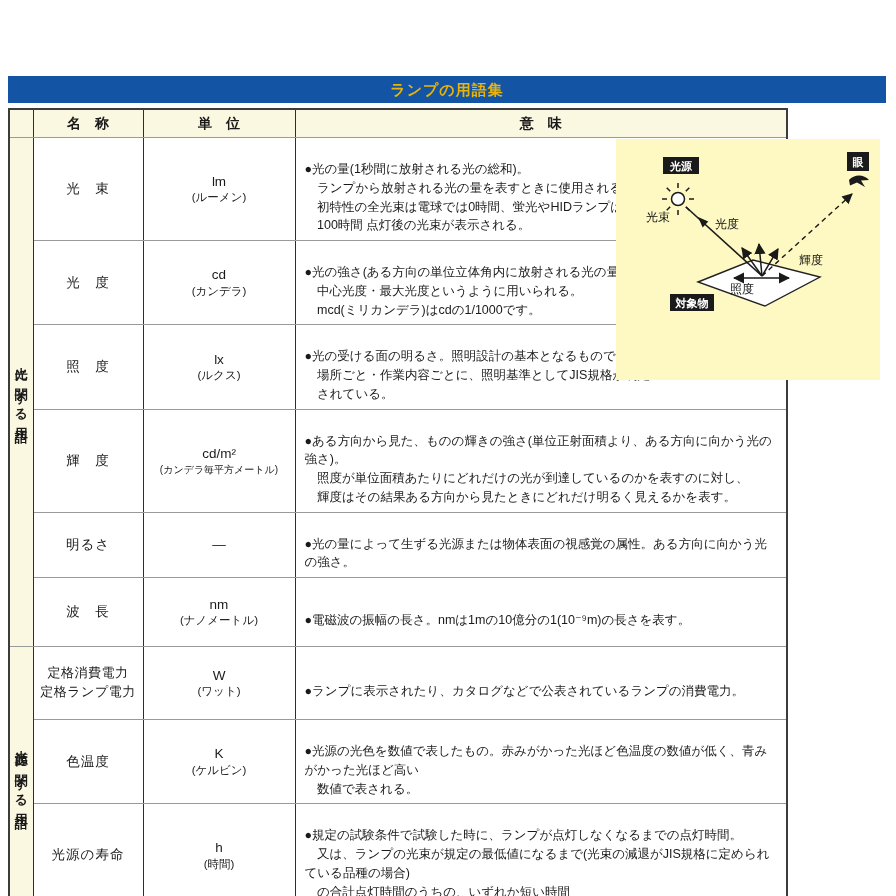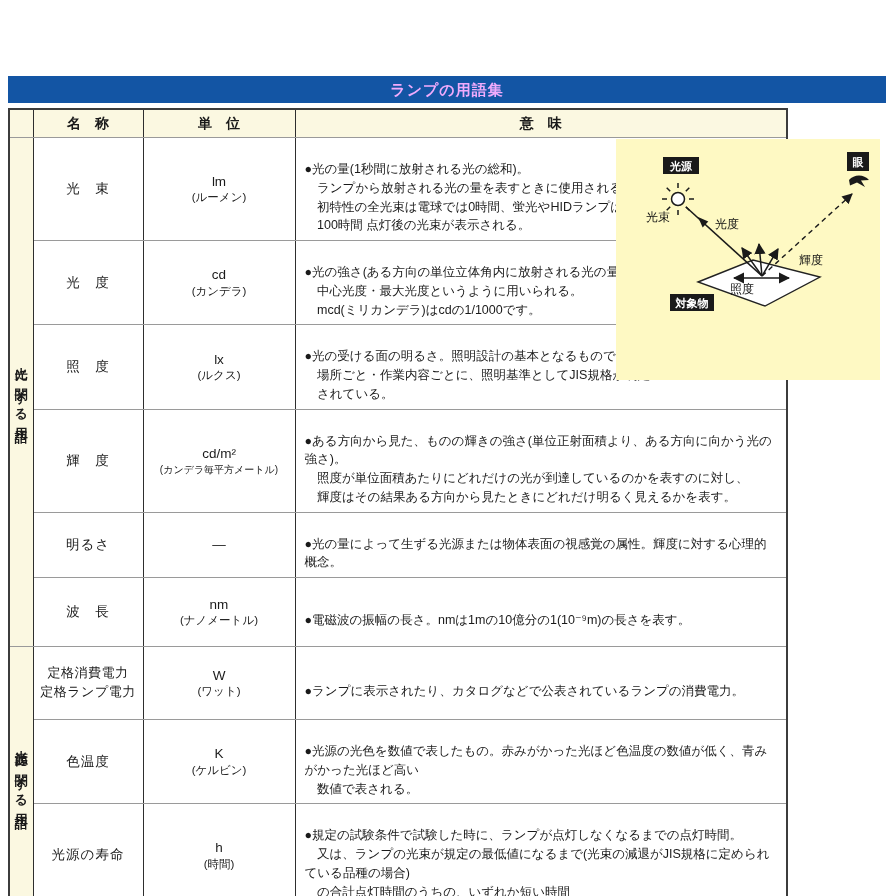--- a/index.html
+++ b/index.html
@@ -4,21 +4,21 @@
 <style>
   html,body{margin:0;padding:0;}
   body{
     width:896px;height:896px;position:relative;background:#ffffff;
     font-family:"Liberation Sans","DejaVu Sans",sans-serif;
     color:#1a1a1a;overflow:hidden;
   }
   
   #title-bar{
     position:absolute;left:8px;top:76px;width:878px;height:27px;
-    background:#1355a4;color:#f0abfc;font-size:15px;font-weight:bold;
+    background:#1355a4;color:#eab308;font-size:15px;font-weight:bold;
     text-align:center;line-height:27px;letter-spacing:1px;
   }
   
   #glossary{
     position:absolute;left:8px;top:108px;width:780px;
     border-collapse:collapse;table-layout:fixed;
     border:2px solid #3c3c3c;border-bottom:3px solid #8e8e88;
   }
   #glossary td{
     border-left:1px solid #2e2e2e;border-right:1px solid #2e2e2e;
@@ -118,21 +118,21 @@
       </td>
       <td class="meaning">●ある方向から見た、ものの輝きの強さ(単位正射面積より、ある方向に向かう光の強さ)。
 　照度が単位面積あたりにどれだけの光が到達しているのかを表すのに対し、
 　輝度はその結果ある方向から見たときにどれだけ明るく見えるかを表す。</td>
     </tr>
     <tr class="r5">
       <td class="name">明るさ</td>
       <td class="unit">
         <div class="usym">―</div>
       </td>
-      <td class="meaning">●光の量によって生ずる光源または物体表面の視感覚の属性。輝度に対する心理的概念。</td>
+      <td class="meaning">●光の量によって生ずる光源または物体表面の視感覚の属性。ある方向に向かう光の強さ。</td>
     </tr>
     <tr class="r6">
       <td class="name">波　長</td>
       <td class="unit">
         <div class="usym">nm</div>
         <div class="ukana">(ナノメートル)</div>
       </td>
       <td class="meaning">●電磁波の振幅の長さ。nmは1mの10億分の1(10⁻⁹m)の長さを表す。</td>
     </tr>
 

